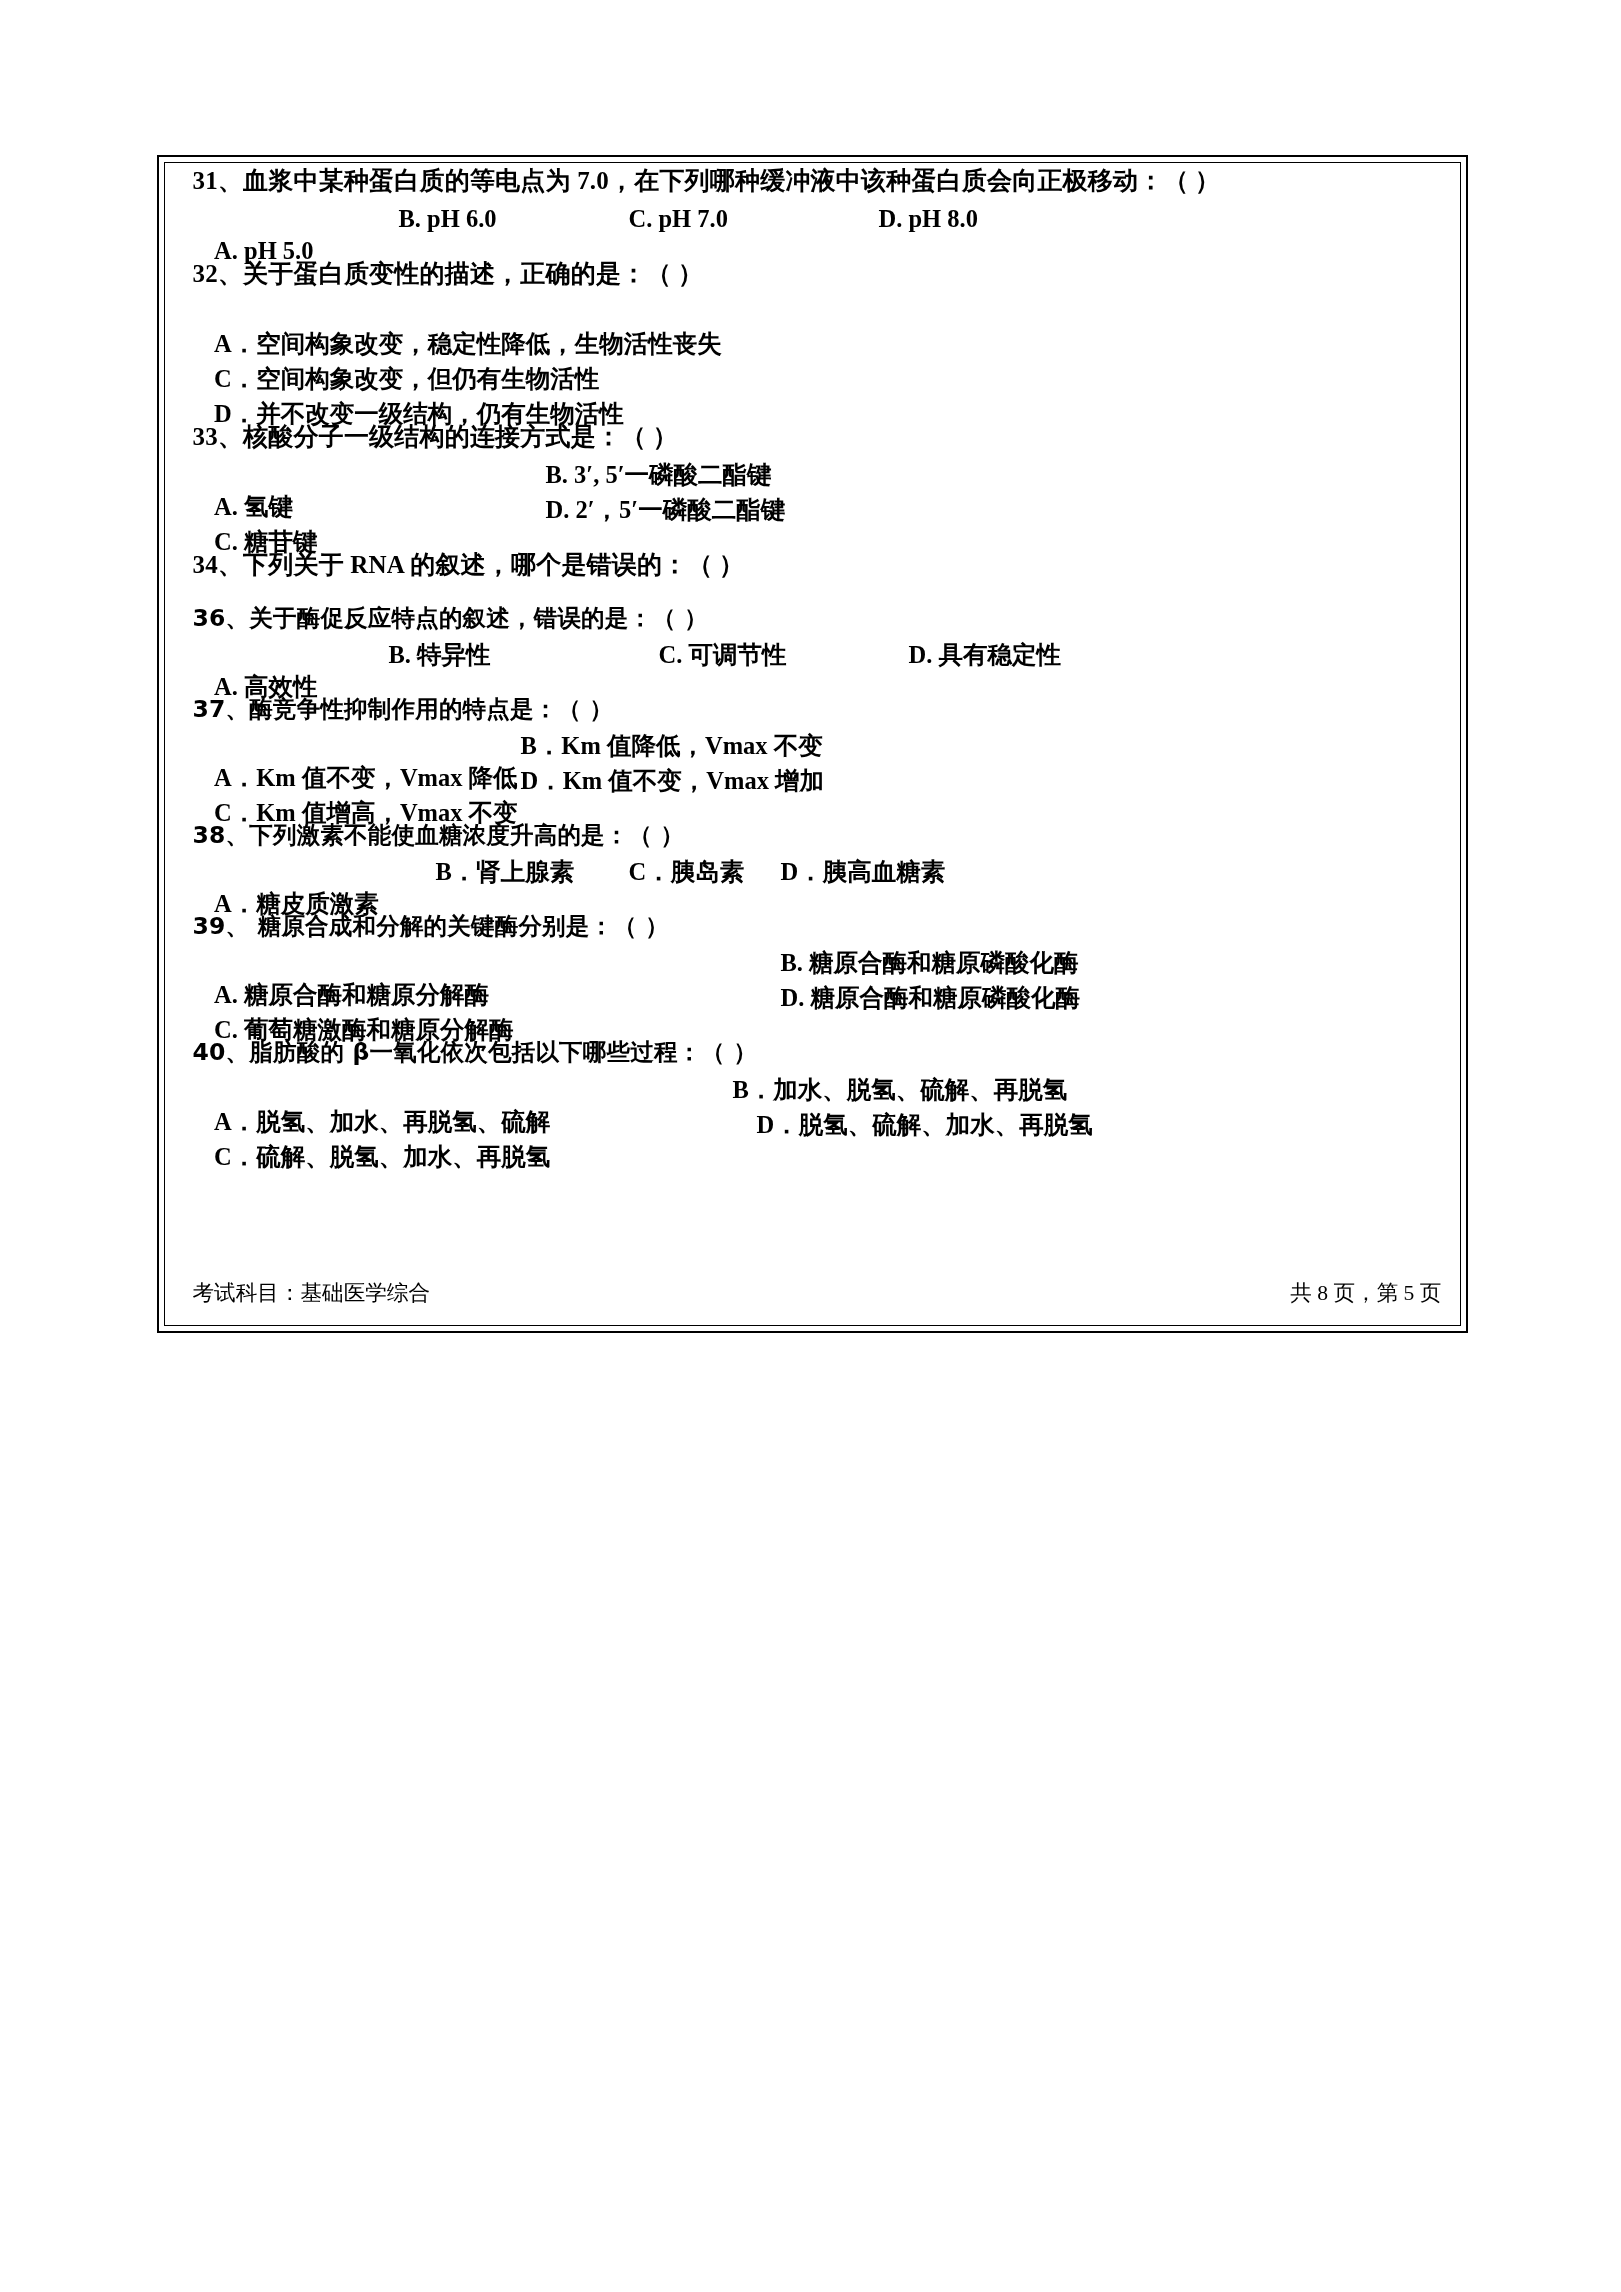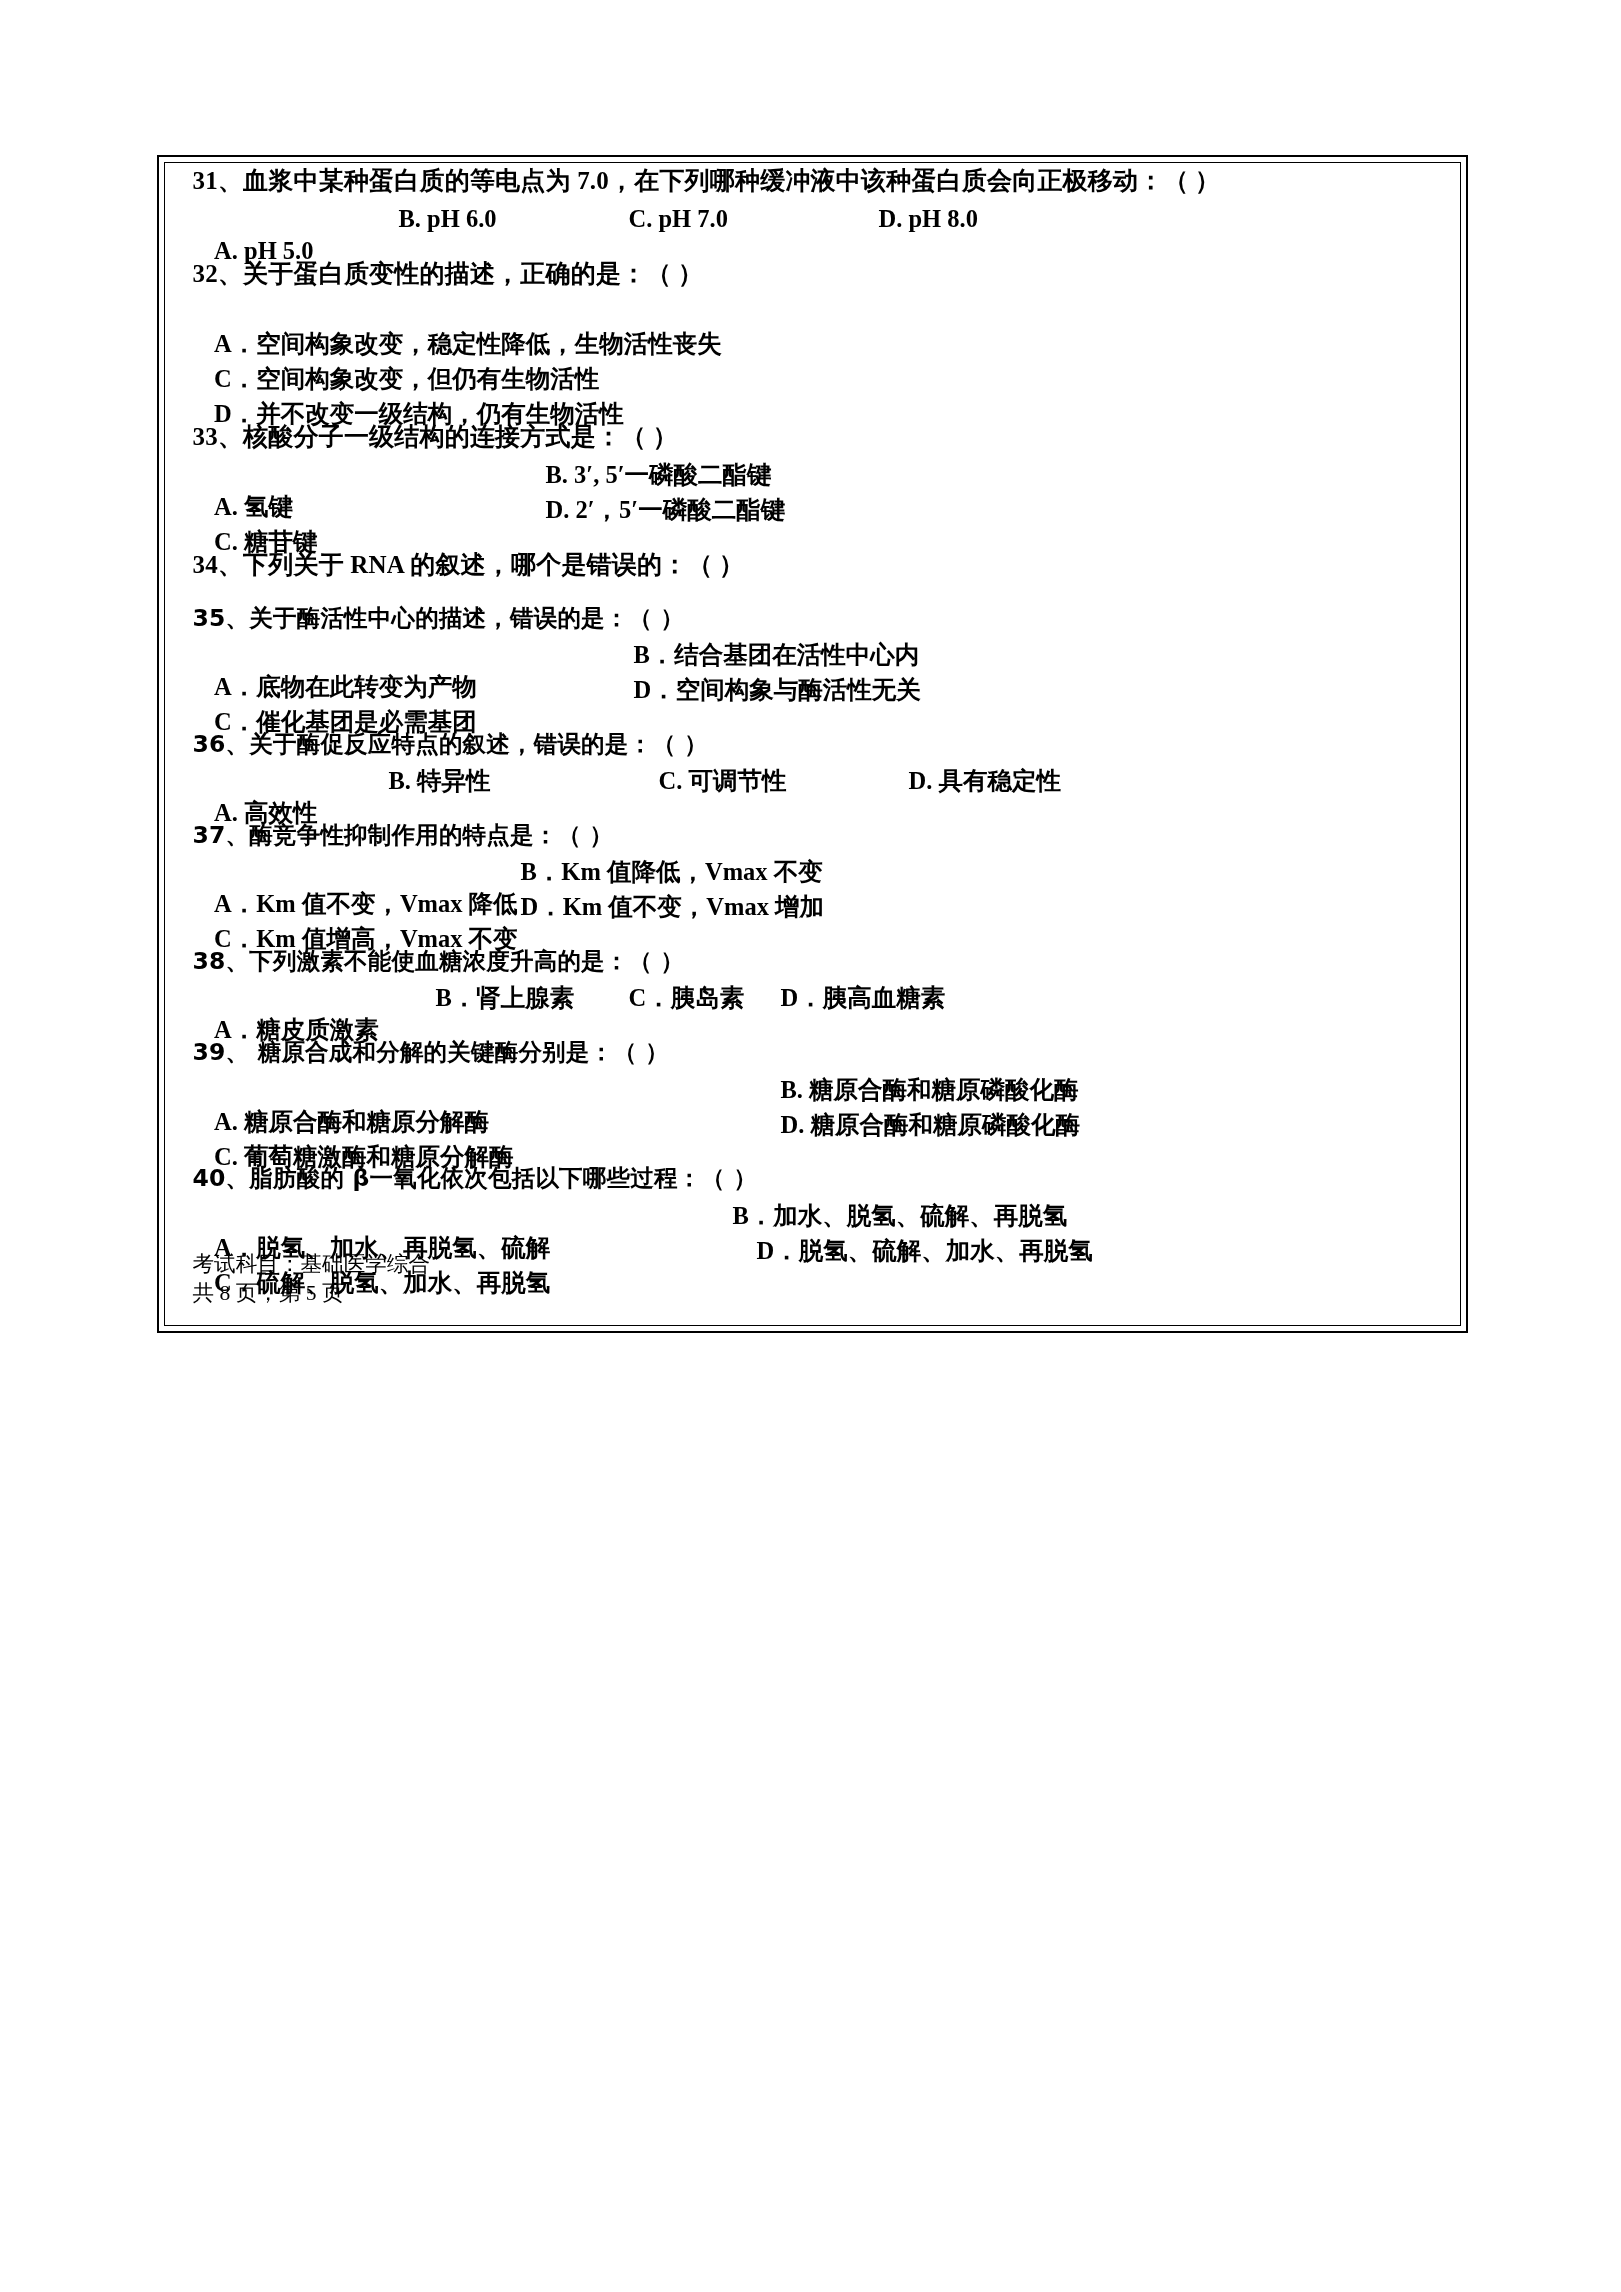--- a/index.html
+++ b/index.html
@@ -80,23 +80,22 @@
 
   
   .footer {
     position: absolute;
     left: 23.5px;
     right: 17.6px;
     bottom: 21.6px;
     font-size: 21.6px;
     display: flex;
     justify-content: space-between;
-    align-items: flex-start;
-    white-space: nowrap;
-    flex-direction: column;
+    align-items: flex-end;
+    white-space: nowrap;
   }
 
   
   .hei {
     font-family: "DejaVu Sans", "Liberation Sans", sans-serif;
     font-size: 23.5px;
   }
 </style>
 </head>
 <body>
@@ -145,33 +144,20 @@
         <span class="opt c0">C. 糖苷键</span>
         <span class="opt" style="left:353px">D. 2′，5′一磷酸二酯键</span>
       </div>
     </div>
   </div>
 
   <div class="qblock">
     <div class="qstem">34、下列关于 RNA 的叙述，哪个是错误的：（    ）</div>
   </div>
 
-  <div class="qblock">
-    <div class="qstem hei">35、关于酶活性中心的描述，错误的是：（    ）</div>
-    <div class="opts">
-      <div class="optrow">
-        <span class="opt c0">A．底物在此转变为产物</span>
-        <span class="opt" style="left:441px">B．结合基团在活性中心内</span>
-      </div>
-      <div class="optrow">
-        <span class="opt c0">C．催化基团是必需基团</span>
-        <span class="opt" style="left:441px">D．空间构象与酶活性无关</span>
-      </div>
-    </div>
-  </div>
 
   <div class="qblock">
     <div class="qstem hei">36、关于酶促反应特点的叙述，错误的是：（    ）</div>
     <div class="opts">
       <div class="optrow">
         <span class="opt c0">A. 高效性</span>
         <span class="opt" style="left:196px">B. 特异性</span>
         <span class="opt" style="left:466px">C. 可调节性</span>
         <span class="opt" style="left:716px">D. 具有稳定性</span>
       </div>

